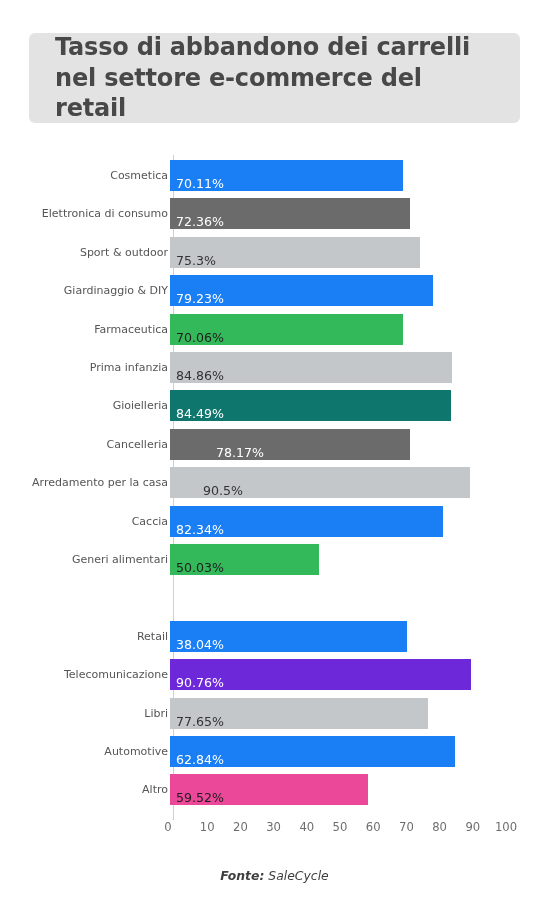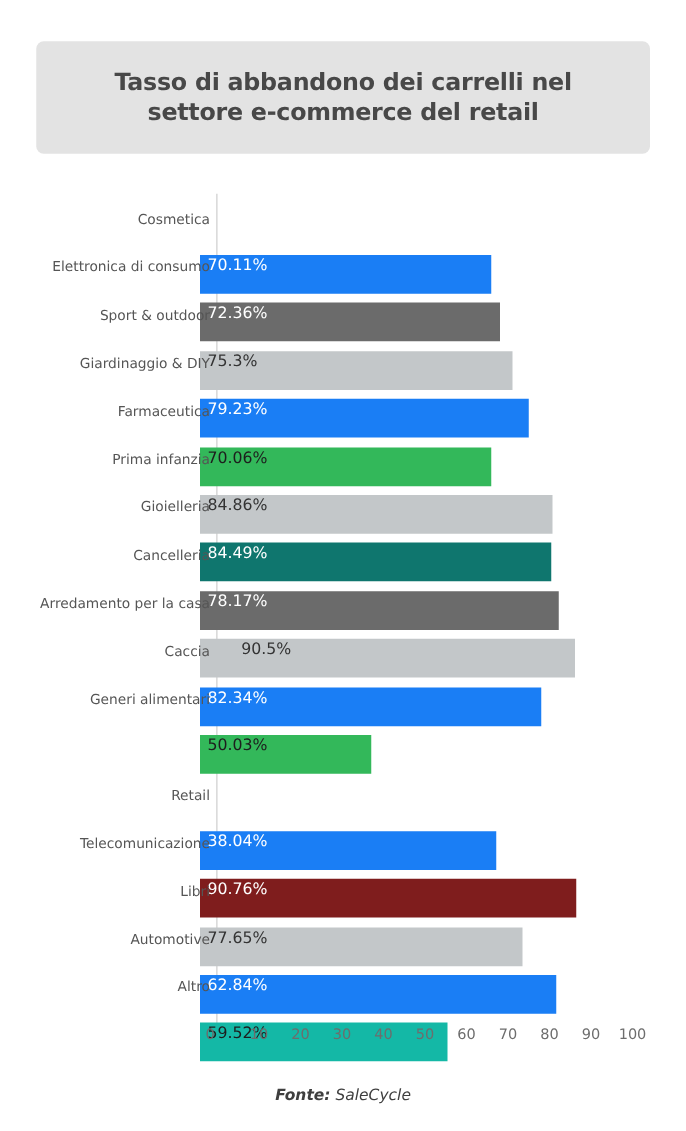--- a/index.html
+++ b/index.html
@@ -24,24 +24,24 @@
     height: 90px;
     background: #e3e3e3;
     border-radius: 6px;
     display: flex;
     align-items: center;
     justify-content: center;
     box-sizing: border-box;
     padding: 0 26px;
   }
   #chart-title {
-    font-size: 19px;
+    font-size: 24px;
     font-weight: bold;
     color: #484848;
-    text-align: center;
+    text-align: left;
     line-height: 1.28;
     letter-spacing: -0.2px;
   }
 
   
   #plot {
     position: absolute;
     left: 0;
     top: 155px;
     width: 549px;
@@ -72,27 +72,26 @@
     height: 31px;
     line-height: 31px;
     font-size: 11px;
     color: #555555;
     white-space: nowrap;
     text-align: right;
   }
 
   .bar {
     position: absolute;
-    left: 160px;
+    left: 170px;
     top: 0;
     height: 31px;
     box-sizing: border-box;
     display: flex;
-    align-items: flex-start;
-    margin-top: 44px;
+    align-items: flex-end;
   }
   .bar .val {
     font-size: 12.6px;
     padding-left: 6px;
     white-space: nowrap;
   }
 
   
   #xaxis {
     position: absolute;
@@ -176,69 +175,69 @@
       </div>
     </div>
     <div class="row" style="top: 235.4px;">
       <div class="cat-label">Gioielleria</div>
       <div class="bar" style="width: 280.507px; background: #0f766e;">
         <span class="val" style="color: rgb(255, 255, 255);">84.49%</span>
       </div>
     </div>
     <div class="row" style="top: 273.8px;">
       <div class="cat-label">Cancelleria</div>
-      <div class="bar" style="width: 287px; background: rgb(107, 107, 107);">
+      <div class="bar" style="width: 240px; background: rgb(107, 107, 107); padding-left: 40px;">
         <span class="val" style="color: rgb(255, 255, 255);">78.17%</span>
       </div>
     </div>
     <div class="row" style="top: 312.2px;">
       <div class="cat-label">Arredamento per la casa</div>
       <div class="bar" style="width: 300.46px; background: rgb(195, 199, 201);">
         <span class="val" style="color: rgb(51, 51, 51); padding-left: 33px;">90.5%</span>
       </div>
     </div>
     <div class="row" style="top: 350.6px;">
       <div class="cat-label">Caccia</div>
       <div class="bar" style="width: 273.369px; background: rgb(26, 126, 245);">
         <span class="val" style="color: rgb(255, 255, 255);">82.34%</span>
       </div>
     </div>
     <div class="row" style="top: 389px;">
       <div class="cat-label">Generi alimentari</div>
-      <div class="bar" style="width: 137px; background: rgb(51, 184, 90);">
+      <div class="bar" style="width: 149px; background: rgb(51, 184, 90);">
         <span class="val" style="color: rgb(29, 29, 29);">50.03%</span>
       </div>
     </div>
     <div class="row" style="top: 465.8px;">
       <div class="cat-label">Retail</div>
       <div class="bar" style="width: 236.517px; background: rgb(26, 126, 245);">
         <span class="val" style="color: rgb(255, 255, 255);">38.04%</span>
       </div>
     </div>
     <div class="row" style="top: 504.2px;">
       <div class="cat-label">Telecomunicazione</div>
-      <div class="bar" style="width: 301.323px; background: #7f1d1d;">
+      <div class="bar" style="width: 301.323px; background: #6d28d9;">
         <span class="val" style="color: rgb(255, 255, 255);">90.76%</span>
       </div>
     </div>
     <div class="row" style="top: 542.6px;">
       <div class="cat-label">Libri</div>
       <div class="bar" style="width: 257.798px; background: rgb(195, 199, 201);">
         <span class="val" style="color: rgb(51, 51, 51);">77.65%</span>
       </div>
     </div>
     <div class="row" style="top: 581px;">
       <div class="cat-label">Automotive</div>
       <div class="bar" style="width: 285.42px; background: rgb(26, 126, 245);">
         <span class="val" style="color: rgb(255, 255, 255);">62.84%</span>
       </div>
     </div>
     <div class="row" style="top: 619.4px;">
       <div class="cat-label">Altro</div>
-      <div class="bar" style="width: 197.606px; background: #14b8a6;">
+      <div class="bar" style="width: 197.606px; background: #ec4899;">
         <span class="val" style="color: rgb(29, 29, 29);">59.52%</span>
       </div>
     </div>
   </div>
 
 <div id="xaxis">
     <span class="xtick" style="left: 168px;">0</span>
     <span class="xtick" style="left: 207.2px;">10</span>
     <span class="xtick" style="left: 240.4px;">20</span>
     <span class="xtick" style="left: 273.6px;">30</span>

